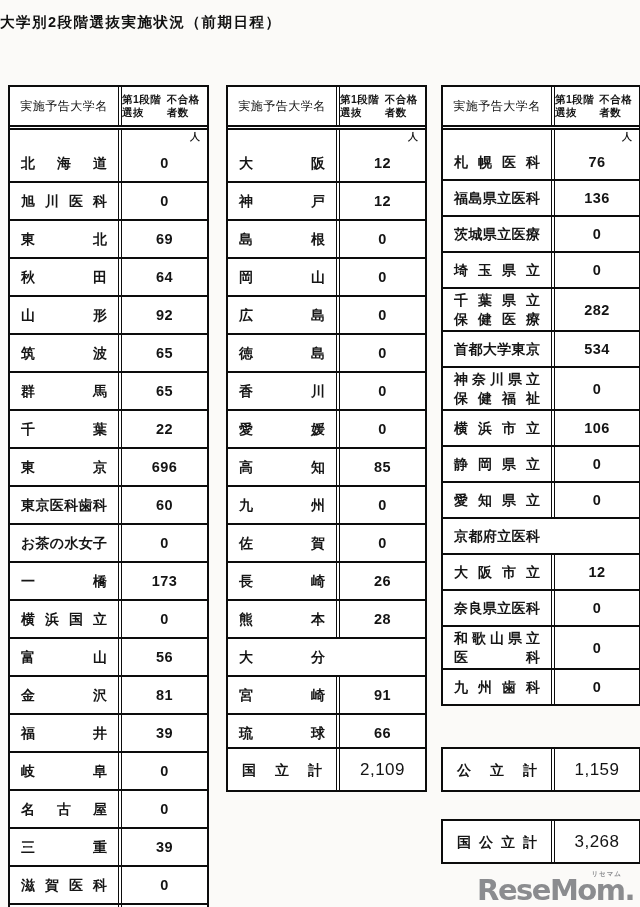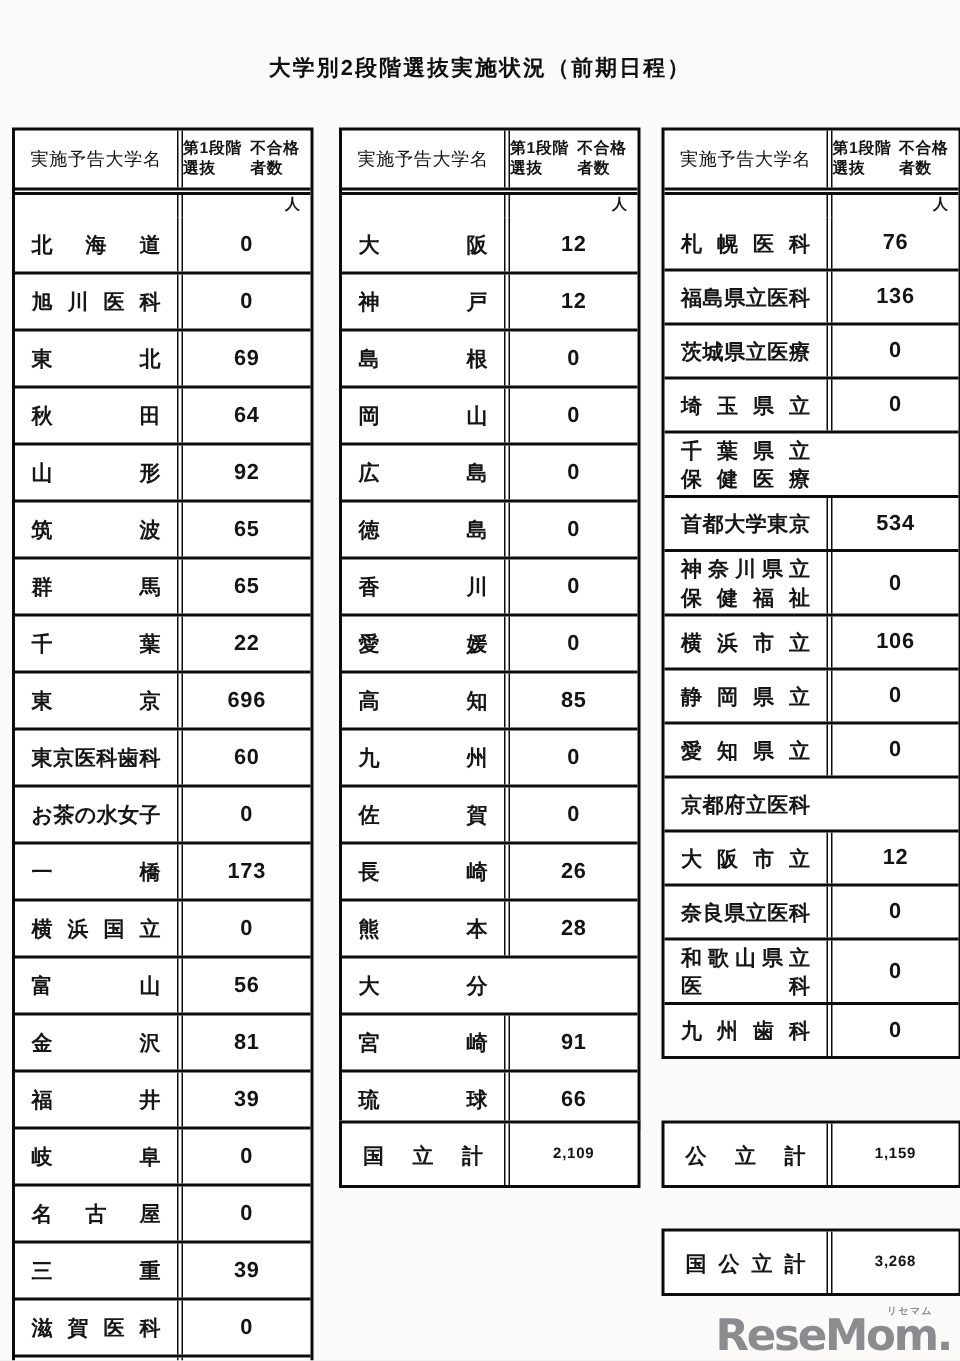--- a/index.html
+++ b/index.html
@@ -1,18 +1,18 @@
 <!DOCTYPE html>
 <html><head>
 <meta charset="utf-8">
 <style>
   html,body{margin:0;padding:0;background:#e8e8e8}
   .page{position:relative;width:640px;height:907px;background:#fbfaf8;overflow:hidden;
         font-family:"Liberation Sans","DejaVu Sans",sans-serif;color:#141414}
-  .title{position:absolute;top:36px;left:0;width:100%;text-align:center;
+  .title{position:absolute;top:13px;left:0;width:100%;text-align:left;
          font-size:14.5px;font-weight:bold;letter-spacing:1.5px;color:#111}
 
   .jtable{position:absolute;border:2px solid #0c0c0c;background:#fff}
   .cell{box-sizing:border-box}
   .name{flex:0 0 108px;width:108px}
   .count{flex:1 1 auto;border-left:4px double #0c0c0c}
 
   .thead{display:flex;border-bottom:5px double #0c0c0c;height:38px}
   .thead .name{display:flex;align-items:center;justify-content:center;
                font-size:12px;font-weight:normal;letter-spacing:.5px}
@@ -28,21 +28,21 @@
   .t3 .tbody .row{min-height:34px}
   .row .name{display:flex;flex-direction:column;justify-content:center;padding:2px 11px;gap:1px}
   .jline{display:flex;justify-content:space-between;font-size:14px;font-weight:bold;
          line-height:18px;color:#161616;width:100%}
   .row .count{display:flex;align-items:center;justify-content:center;
               font-size:14.5px;font-weight:bold;letter-spacing:.5px}
 
   .totalbox{position:absolute;border:2px solid #0c0c0c;background:#fff;display:flex;height:41px}
   .totalbox .name{display:flex;flex-direction:column;justify-content:center;padding:0 14px}
   .totalbox .count{display:flex;align-items:center;justify-content:center;
-                   font-size:10px;font-weight:bold;letter-spacing:.5px}
+                   font-size:17px;font-weight:normal;letter-spacing:.5px}
 
   .logo{position:absolute;right:6px;bottom:2px;color:#8b8c8f;font-weight:bold;
         font-size:29px;letter-spacing:-1.5px;font-family:"DejaVu Sans",sans-serif;line-height:1}
   .logo .ruby{position:absolute;top:-5px;right:12px;font-size:6.5px;letter-spacing:1px;
               font-weight:bold;color:#8b8c8f}
 </style>
 </head>
 <body>
 
 <div class="page">
@@ -493,20 +493,21 @@
               <span>県</span>
               <span>立</span>
             </div>
             <div class="jline">
               <span>保</span>
               <span>健</span>
               <span>医</span>
               <span>療</span>
             </div>
           </div>
+    <div class="cell count">282</div>
   </div>
         <div class="row">
     <div class="cell name">
             <div class="jline">
               <span>首</span>
               <span>都</span>
               <span>大</span>
               <span>学</span>
               <span>東</span>
               <span>京</span>

